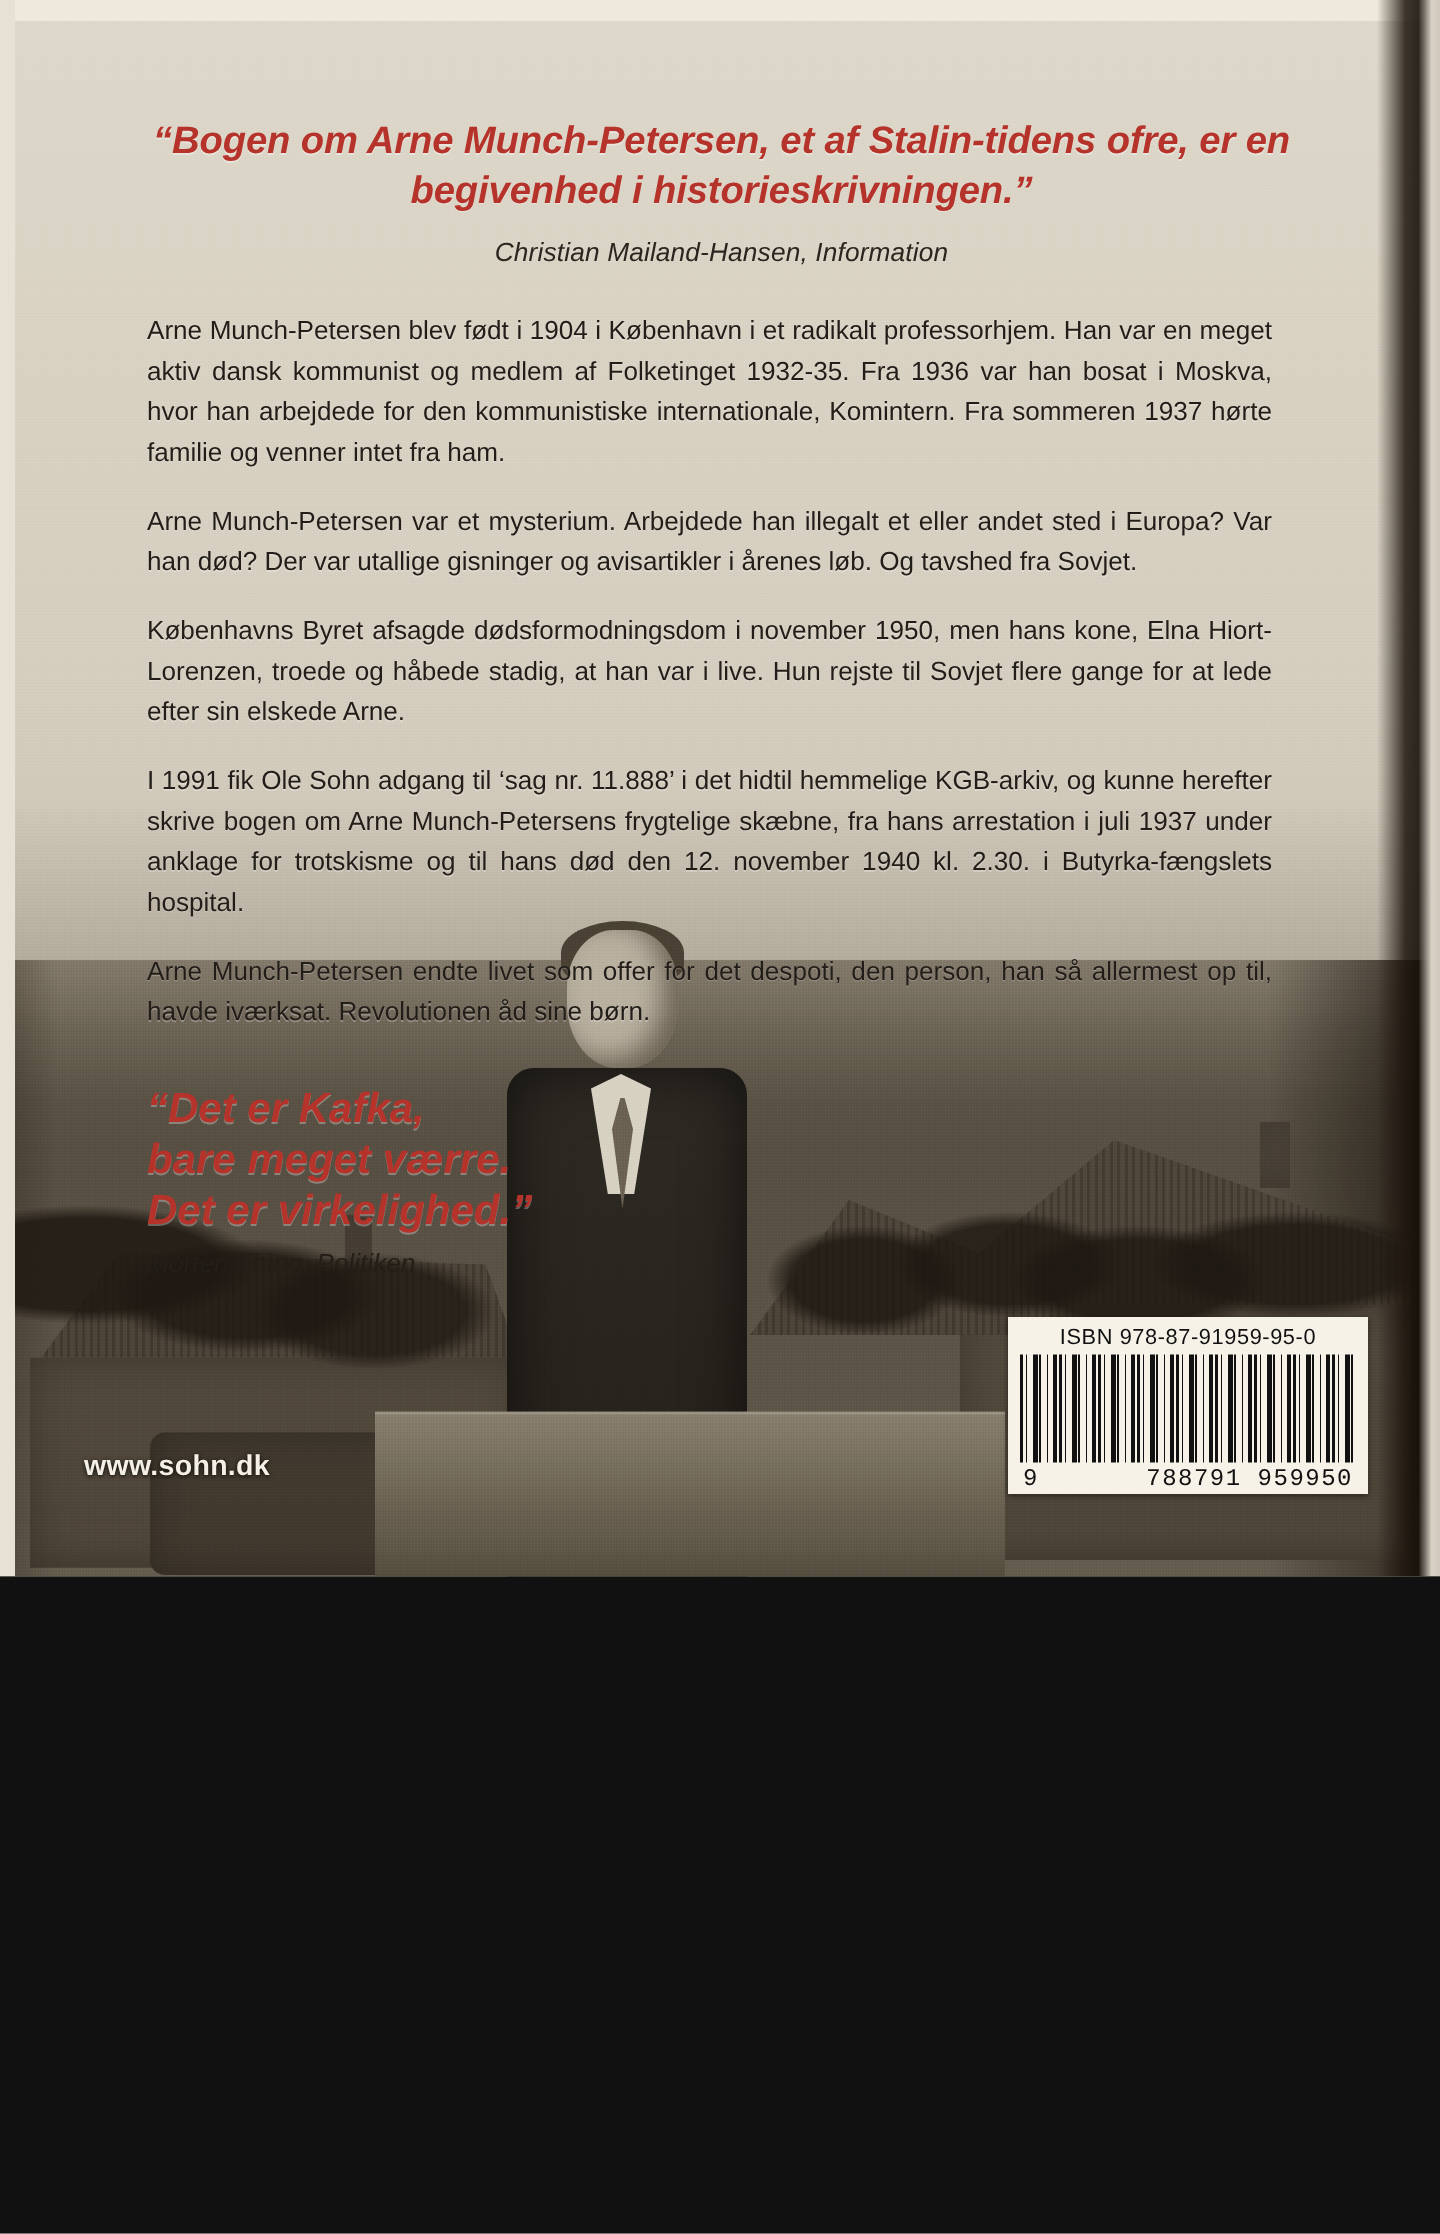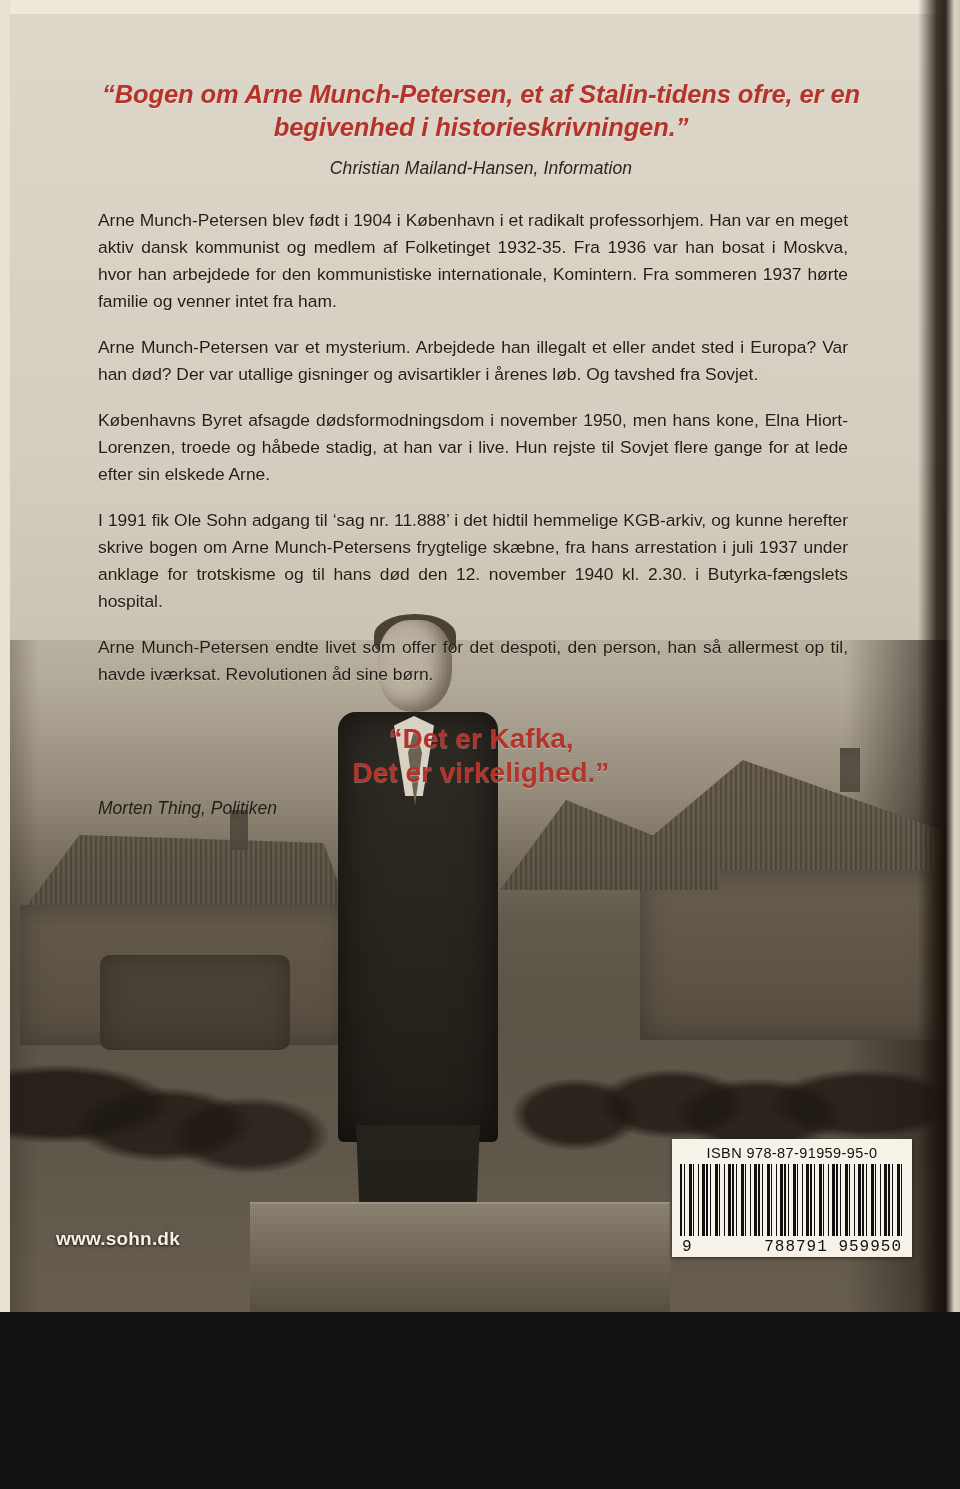--- a/index.html
+++ b/index.html
@@ -6,21 +6,21 @@
     margin: 0;
     padding: 0;
     background: #111;
   }
   body {
     font-family: "Liberation Sans", sans-serif;
   }
   .page {
     position: relative;
     width: 960px;
-    height: 1312px;
+    height: 1051px;
     overflow: hidden;
     background: #cdc6b8;
   }
 
   
   .photo {
     position: absolute;
     inset: 0;
     background:
       
@@ -169,25 +169,25 @@
     font-size: 17.4px;
     line-height: 1.55;
     color: #221d18;
     margin: 0 16px 19px 0;
     text-align: justify;
     text-shadow: 0 1px 0 rgba(255,255,255,0.25);
   }
   .pull-quote-2 {
     color: #b5332a;
     font-weight: bold;
+    font-style: italic;
     font-size: 28px;
     line-height: 1.22;
     margin-top: 34px;
     text-shadow: 0 1px 0 rgba(255,255,255,0.30);
-    text-align: center;
   }
   .quote-attr-2 {
     font-style: italic;
     font-size: 17.5px;
     color: #231e18;
     margin-top: 8px;
   }
 
   
   .author-block {
@@ -294,20 +294,21 @@
     <div class="body-copy">
       <p>Arne Munch-Petersen blev født i 1904 i København i et radikalt professorhjem. Han var en meget aktiv dansk kommunist og medlem af Folketinget 1932-35. Fra 1936 var han bosat i Moskva, hvor han arbejdede for den kommunistiske internationale, Komintern. Fra sommeren 1937 hørte familie og venner intet fra ham.</p>
       <p>Arne Munch-Petersen var et mysterium. Arbejdede han illegalt et eller andet sted i Europa? Var han død? Der var utallige gisninger og avisartikler i årenes løb. Og tavshed fra Sovjet.</p>
       <p>Københavns Byret afsagde dødsformodningsdom i november 1950, men hans kone, Elna Hiort-Lorenzen, troede og håbede stadig, at han var i live. Hun rejste til Sovjet flere gange for at lede efter sin elskede Arne.</p>
       <p>I 1991 fik Ole Sohn adgang til ‘sag nr. 11.888’ i det hidtil hemmelige KGB-arkiv, og kunne herefter skrive bogen om Arne Munch-Petersens frygtelige skæbne, fra hans arrestation i juli 1937 under anklage for trotskisme og til hans død den 12. november 1940 kl. 2.30. i Butyrka-fængslets hospital.</p>
       <p>Arne Munch-Petersen endte livet som offer for det despoti, den person, han så allermest op til, havde iværksat. Revolutionen åd sine børn.</p>
     </div>
 
     <div class="pull-quote-2">
       <div>“Det er Kafka,</div>
+      <div>bare meget værre.</div>
       <div>Det er virkelighed.”</div>
     </div>
     <div class="quote-attr-2">Morten Thing, Politiken</div>
   </div>
 
 
   <div class="website">www.sohn.dk</div>
 
   <div class="barcode-box">
     <div class="isbn-text">ISBN  978-87-91959-95-0</div>

